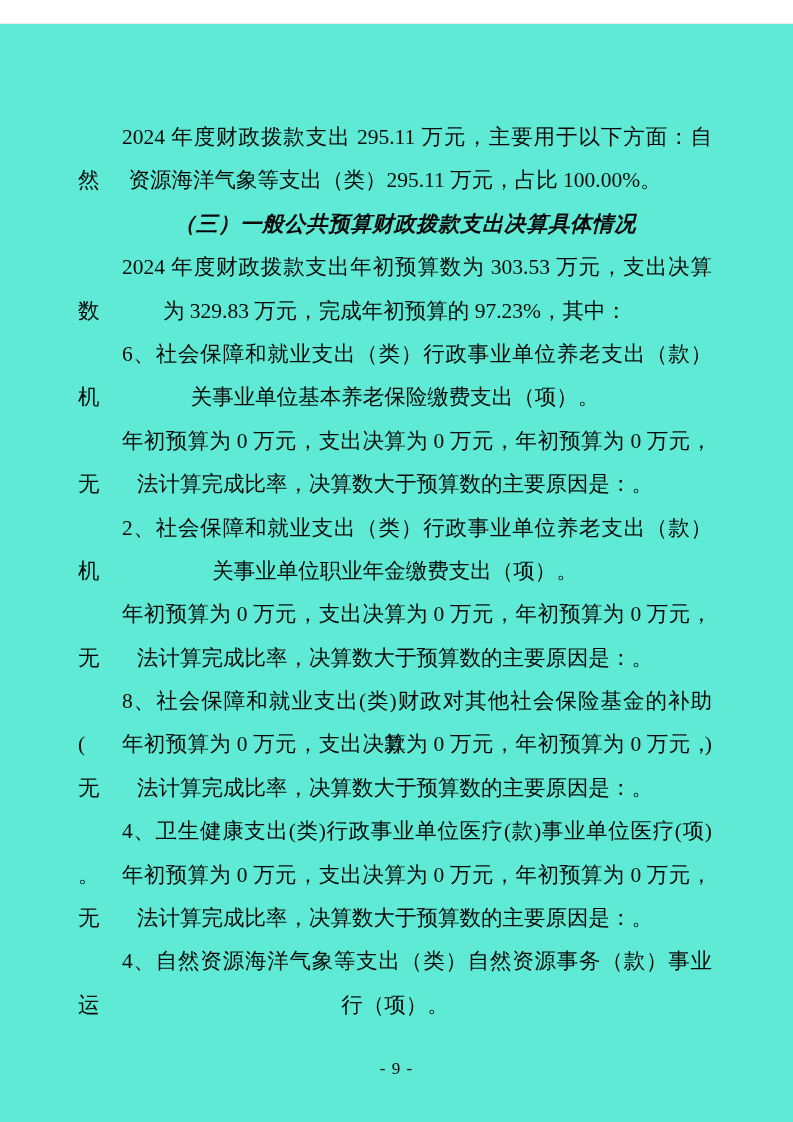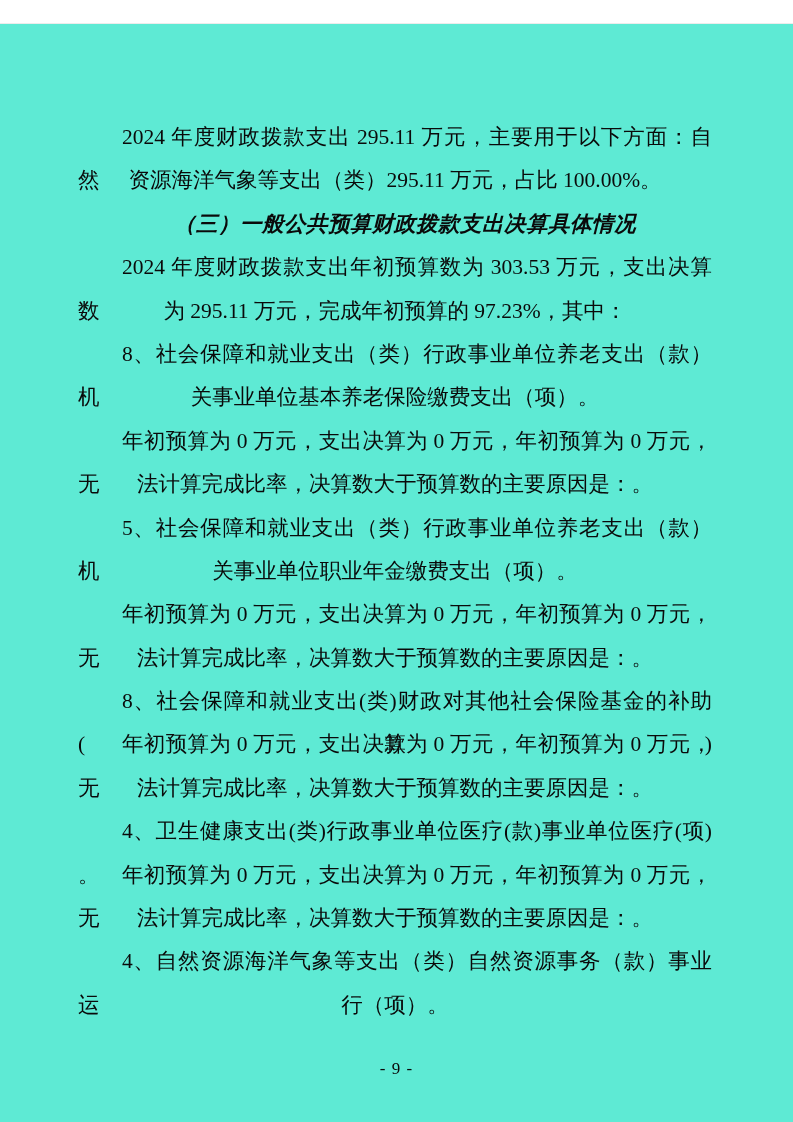--- a/index.html
+++ b/index.html
@@ -62,35 +62,35 @@
       <div class="line indent fill">2024 年度财政拨款支出 295.11 万元，主要用于以下方面：自然</div>
       <div class="line">资源海洋气象等支出（类）295.11 万元，占比 100.00%。</div>
     </div>
 
     <div class="para heading">
       <div class="line">（三）一般公共预算财政拨款支出决算具体情况</div>
     </div>
 
     <div class="para">
       <div class="line indent fill">2024 年度财政拨款支出年初预算数为 303.53 万元，支出决算数</div>
-      <div class="line">为 295.11 万元，完成年初预算的 97.23%，其中：</div>
+      <div class="line">为 329.83 万元，完成年初预算的 97.23%，其中：</div>
     </div>
 
     <div class="para">
-      <div class="line indent fill">8、社会保障和就业支出（类）行政事业单位养老支出（款）机</div>
+      <div class="line indent fill">6、社会保障和就业支出（类）行政事业单位养老支出（款）机</div>
       <div class="line">关事业单位基本养老保险缴费支出（项）。</div>
     </div>
 
     <div class="para">
       <div class="line indent fill">年初预算为 0 万元，支出决算为 0 万元，年初预算为 0 万元，无</div>
       <div class="line">法计算完成比率，决算数大于预算数的主要原因是：。</div>
     </div>
 
     <div class="para">
-      <div class="line indent fill">5、社会保障和就业支出（类）行政事业单位养老支出（款）机</div>
+      <div class="line indent fill">2、社会保障和就业支出（类）行政事业单位养老支出（款）机</div>
       <div class="line">关事业单位职业年金缴费支出（项）。</div>
     </div>
 
     <div class="para">
       <div class="line indent fill">年初预算为 0 万元，支出决算为 0 万元，年初预算为 0 万元，无</div>
       <div class="line">法计算完成比率，决算数大于预算数的主要原因是：。</div>
     </div>
 
     <div class="para">
       <div class="line indent fill">8、社会保障和就业支出(类)财政对其他社会保险基金的补助(款)</div>

